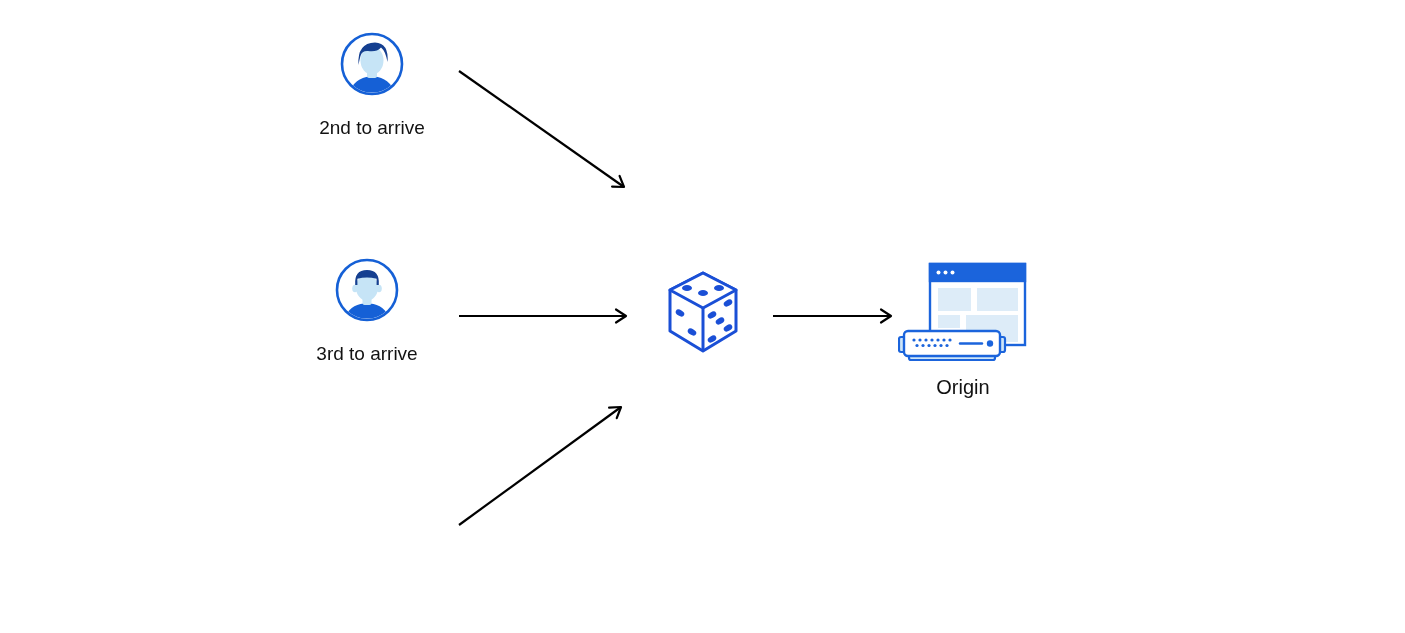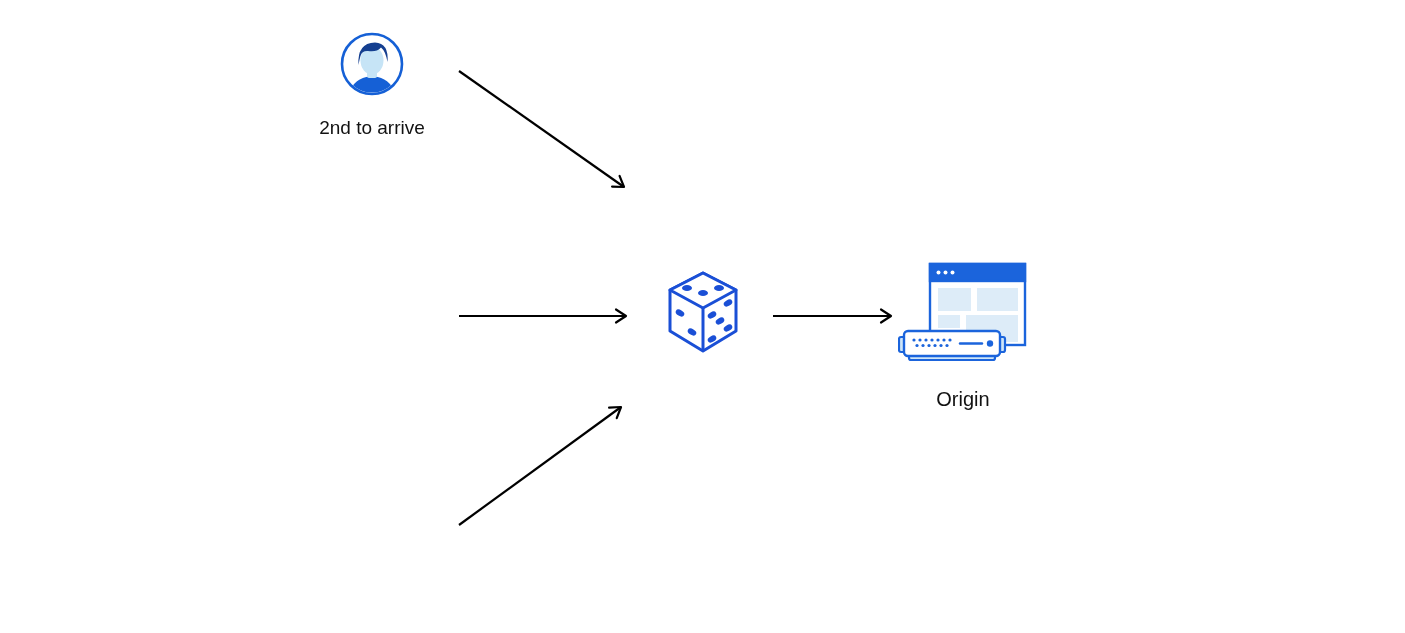--- a/index.html
+++ b/index.html
@@ -3,21 +3,21 @@
 <meta charset="utf-8">
 <style>
   html,body{margin:0;padding:0;background:#fff;}
   .canvas{
     position:relative;width:1405px;height:633px;background:#ffffff;
     font-family:"Liberation Sans",sans-serif;overflow:hidden;
   }
   .arrows{position:absolute;left:0;top:0;width:1405px;height:633px;pointer-events:none;}
   .node{position:absolute;display:flex;flex-direction:column;align-items:center;}
   .node .label{font-size:19px;color:#121212;margin-top:21px;white-space:nowrap;}
-  .origin-label{font-size:20px;color:#121212;margin-top:26px;white-space:nowrap;}
+  .origin-label{font-size:20px;color:#121212;margin-top:14px;white-space:nowrap;}
   #node-user-2nd{left:300px;top:32px;width:144px;align-items:center;}
   #node-user-3rd{left:295px;top:258px;width:144px;}
   #node-user-1st{left:302px;top:487px;width:144px;}
   #node-dice{left:667px;top:270px;}
   #node-origin{left:898px;top:262px;width:130px;}
 </style>
 </head>
 <body>
 
 <div class="canvas">
@@ -45,20 +45,39 @@
       <g clip-path="url(#clipA)">
         <path d="M 8 64 Q 13 46 30 44.5 L 34 44.5 Q 51 46 56 64 Z" fill="#1560d6"></path>
         <rect x="27" y="34" width="10" height="12" rx="2" fill="#c6e4f6"></rect>
         <ellipse cx="32" cy="28.5" rx="11.5" ry="14" fill="#c6e4f6"></ellipse>
         <path d="M 18.5 33 Q 17 11 35 10.5 Q 49 11 47.5 30 Q 45.5 19 41 15.5 Q 36.5 20.5 28 19 Q 22 18.5 20.5 24 Q 19.3 28 18.5 33 Z" fill="#153f90"></path>
       </g>
     </svg>
     <div class="label">2nd to arrive</div>
   </div>
 
+  <div class="node" id="node-user-3rd">
+    <svg width="64" height="64" viewBox="0 0 64 64">
+      <defs>
+          <clipPath id="clipB">
+            <circle cx="32" cy="32" r="28.6"></circle>
+          </clipPath>
+        </defs>
+      <circle cx="32" cy="32" r="30" fill="#ffffff" stroke="#1560d6" stroke-width="2.6"></circle>
+      <g clip-path="url(#clipB)">
+        <path d="M 8 64 Q 13 47 29 45.5 L 35 45.5 Q 51 47 56 64 Z" fill="#1560d6"></path>
+        <ellipse cx="20" cy="30.5" rx="2.8" ry="3.8" fill="#c6e4f6"></ellipse>
+        <ellipse cx="44" cy="30.5" rx="2.8" ry="3.8" fill="#c6e4f6"></ellipse>
+        <rect x="27.5" y="36" width="9" height="11" rx="2" fill="#c6e4f6"></rect>
+        <ellipse cx="32" cy="29.5" rx="11" ry="13.2" fill="#c6e4f6"></ellipse>
+        <path d="M 20.2 27 Q 19 12 32 12 Q 45 12 43.8 27 L 41.6 27 L 41.6 20.8 Q 32 18 22.4 20.8 L 22.4 27 Z" fill="#153f90"></path>
+      </g>
+    </svg>
+    <div class="label">3rd to arrive</div>
+  </div>
 
 
   <div class="node" id="node-dice">
     <svg width="72" height="84" viewBox="0 0 72 84">
       <g stroke="#1a4fd6" stroke-width="3" stroke-linejoin="round" fill="#ffffff">
         <path d="M 36 3 L 69 20 L 69 61 L 36 81 L 3 61 L 3 20 Z"></path>
         <path d="M 36 3 L 69 20 L 36 38 L 3 20 Z"></path>
         <path d="M 36 38 L 36 81"></path>
       </g>
       <g fill="#1a4fd6">

